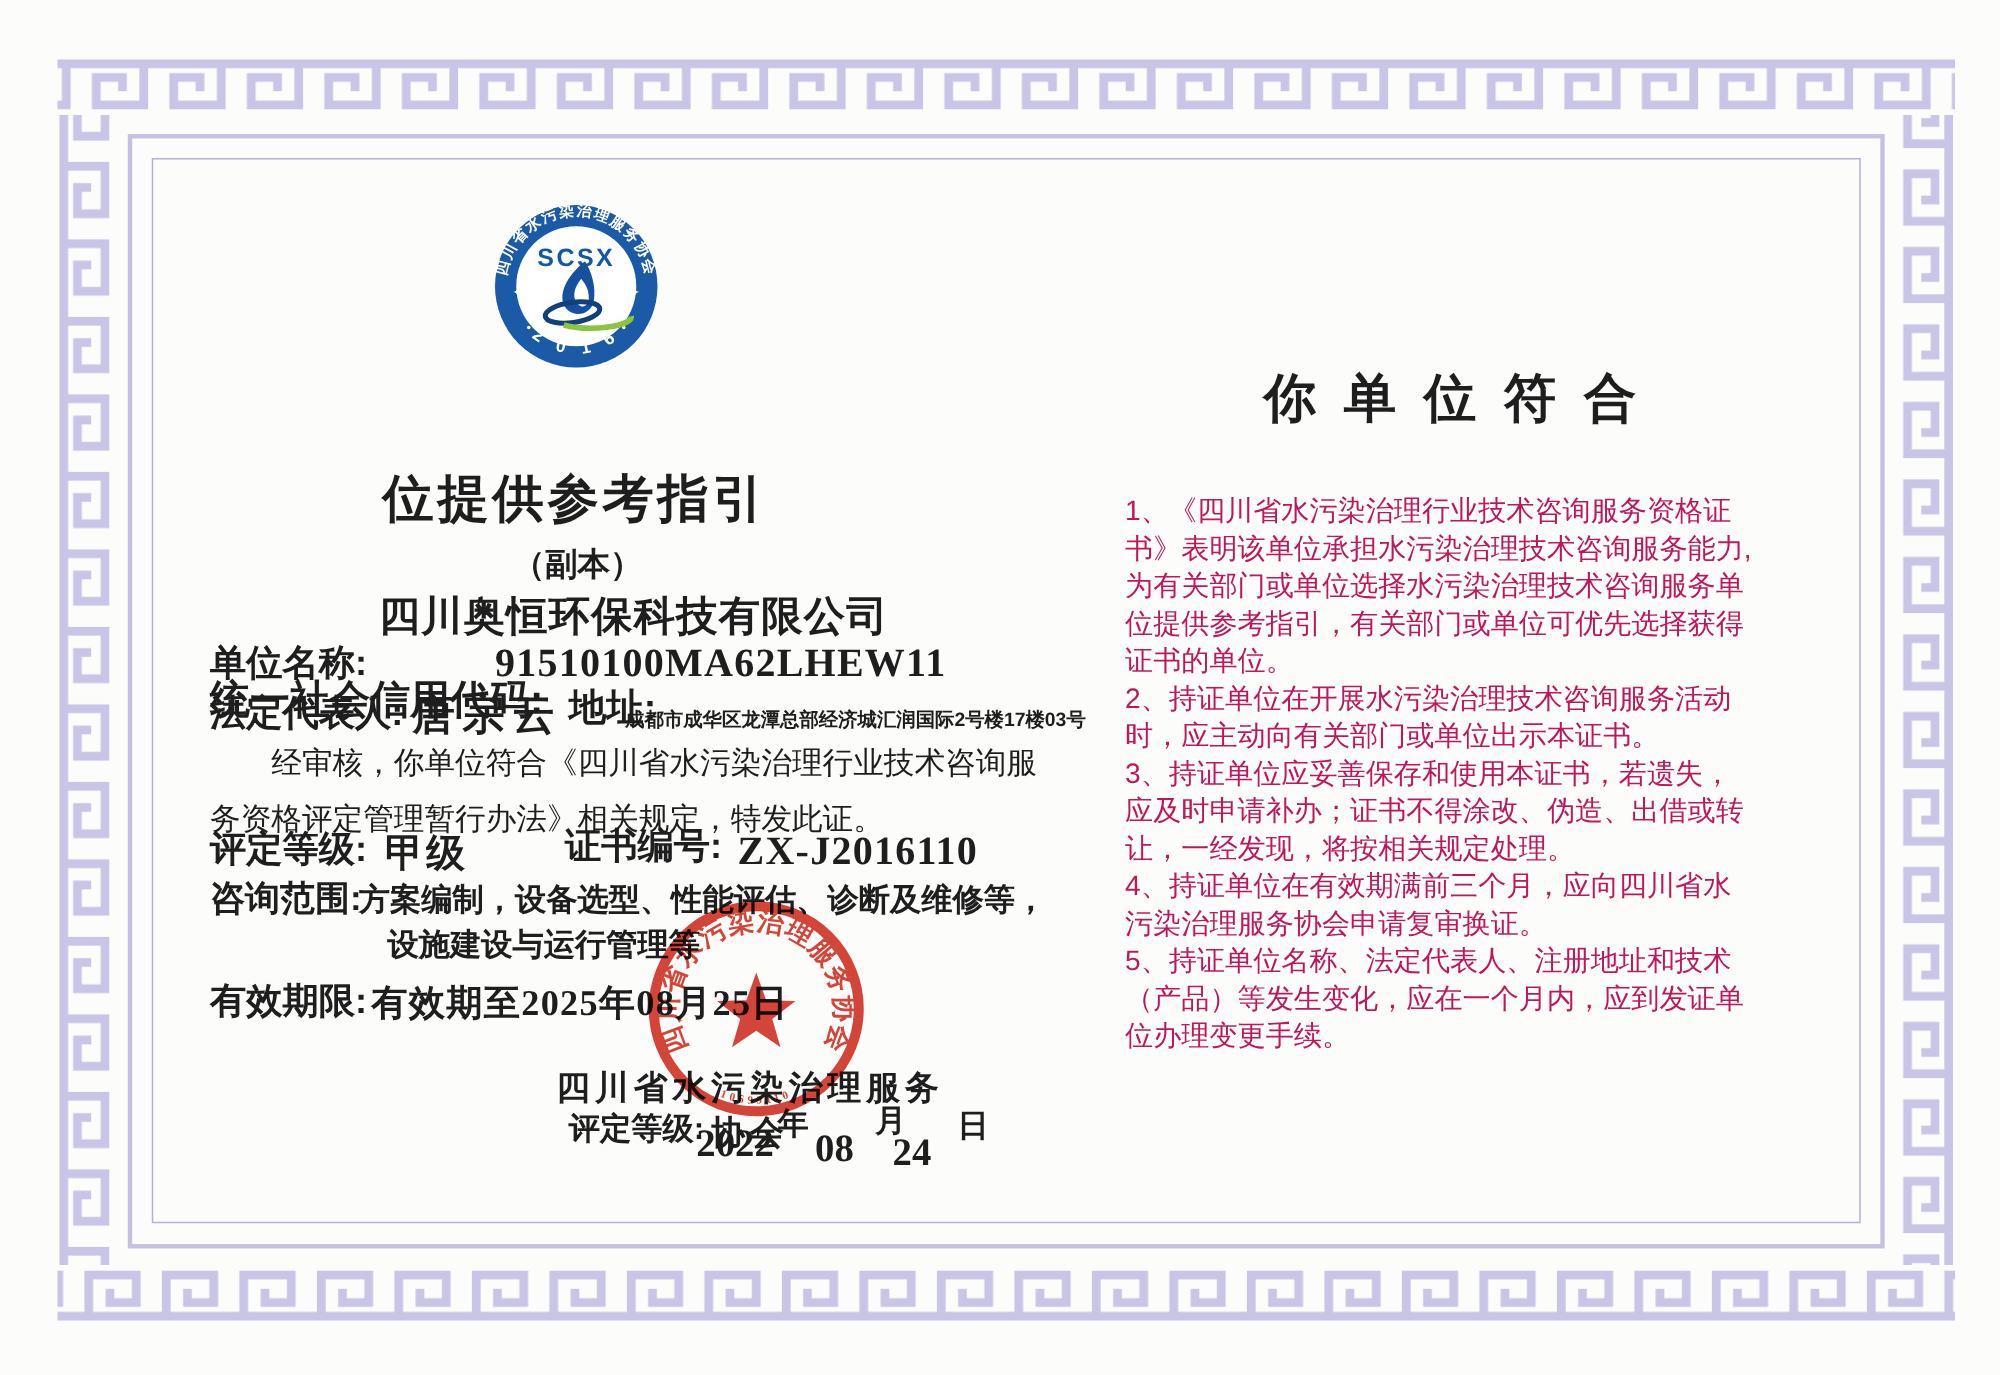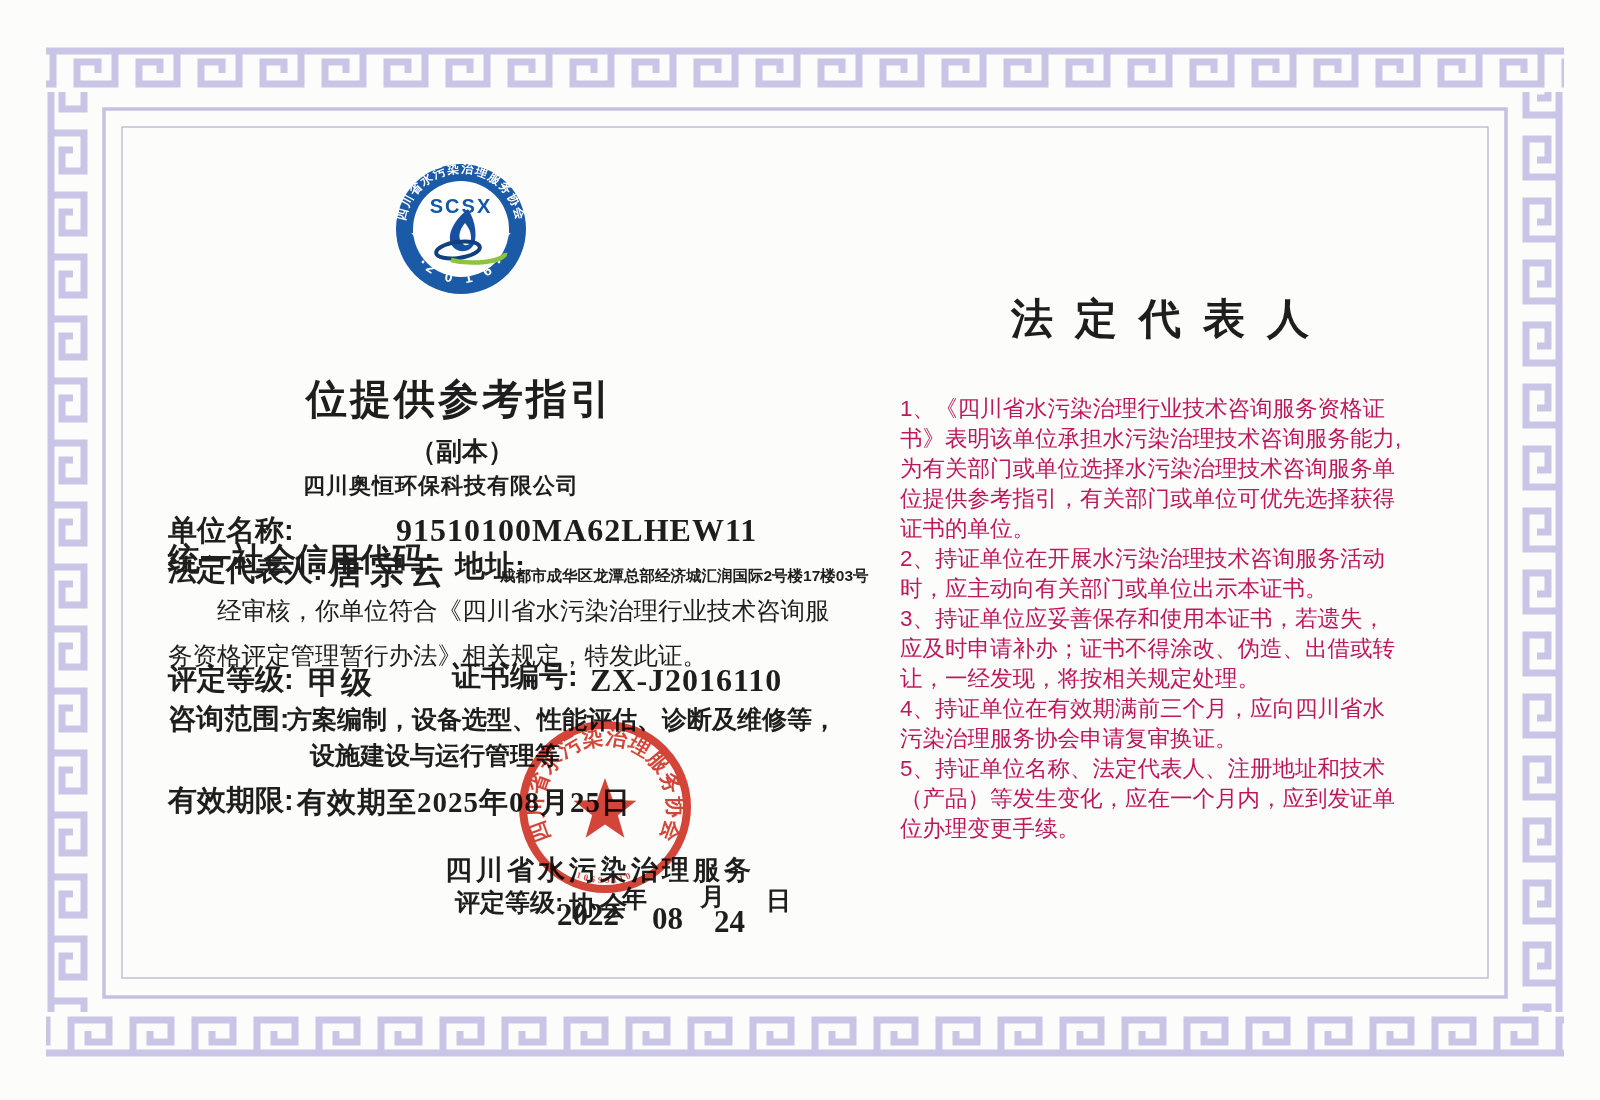--- a/index.html
+++ b/index.html
@@ -70,21 +70,21 @@
     <path d="M75,48 C60,60 52,76 60,86 C68,94 80,90 82,80 C84,68 80,56 75,48 Z" fill="#17509e"></path>
     <path d="M72,62 C66,69 64,78 70,83 C74,86 78,83 78,77 C78,70 75,66 72,62 Z" fill="#ffffff"></path>
     <ellipse cx="65" cy="89" rx="22" ry="8" fill="none" stroke="#123f7d" stroke-width="4" transform="rotate(-8 65 89)"></ellipse>
     <path d="M58,99 A32,9 0 0 0 112,92" fill="none" stroke="#8bc43f" stroke-width="4.5"></path>
   </svg>
 
   <div class="abs serifb center" style="left:140px;top:372px;width:640px;font-size:41px;letter-spacing:3px;">位提供参考指引</div>
   <div class="abs sans center" style="left:362px;top:434px;width:200px;font-size:26px;">（副本）</div>
 
   <div class="abs sans" style="left:168px;top:468px;font-size:29px;margin-top:43px;">单位名称:</div>
-  <div class="abs sans" style="left:303px;top:471px;font-size:22px;letter-spacing:1px;text-align:right;">四川奥恒环保科技有限公司</div>
+  <div class="abs sans" style="left:303px;top:471px;font-size:33px;letter-spacing:1px;text-align:right;">四川奥恒环保科技有限公司</div>
 
   <div class="abs sans" style="left:168px;top:538px;font-size:32px;">统一社会信用代码:</div>
   <div class="abs serifb" style="left:396px;top:512px;font-size:32px;letter-spacing:1px;">91510100MA62LHEW11</div>
 
   <div class="abs sans" style="left:168px;top:551px;font-size:29px;">法定代表人:</div>
   <div class="abs serifb" style="left:330px;top:549px;font-size:34px;letter-spacing:6px;">唐宗云</div>
   <div class="abs sans" style="left:455px;top:546px;font-size:30px;">地址:</div>
   <div class="abs sans" style="left:500px;top:566px;width:370px;font-size:15.5px;">成都市成华区龙潭总部经济城汇润国际2号楼17楼03号</div>
 
   <div class="abs pre" style="left:168px;top:588px;width:600px;font-size:24.5px;line-height:45px;text-indent:2em;">经审核，你单位符合《四川省水污染治理行业技术咨询服
@@ -119,21 +119,21 @@
     <circle cx="100" cy="100" r="82" class="seal-stroke"></circle>
     <text class="seal-text" font-size="21" letter-spacing="1">
       <textPath href="#sealTopArc" startOffset="50%" text-anchor="middle">四川省水污染治理服务协会</textPath>
     </text>
     <text class="seal-text" font-size="9" letter-spacing="3">
       <textPath href="#sealBotArc" startOffset="50%" text-anchor="middle">0106991108</textPath>
     </text>
     <polygon points="100,71 107.9,93.1 131.4,93.8 112.8,108.2 119.4,130.7 100,117.5 80.6,130.7 87.2,108.2 68.6,93.8 92.1,93.1" fill="#d02c1d"></polygon>
   </svg>
 
-  <div class="abs serifb center" style="left:889px;top:291px;width:542px;font-size:42px;letter-spacing:22px;text-indent:22px;">法定代表人</div>
+  <div class="abs serifb center" style="left:889px;top:291px;width:542px;font-size:42px;letter-spacing:22px;text-indent:22px;">你单位符合</div>
 
   <div class="abs" style="left:900px;top:394px;width:560px;">
     <div class="instr pre">1、《四川省水污染治理行业技术咨询服务资格证
 书》表明该单位承担水污染治理技术咨询服务能力,
 为有关部门或单位选择水污染治理技术咨询服务单
 位提供参考指引，有关部门或单位可优先选择获得
 证书的单位。</div>
     <div class="instr pre">2、持证单位在开展水污染治理技术咨询服务活动
 时，应主动向有关部门或单位出示本证书。</div>
     <div class="instr pre">3、持证单位应妥善保存和使用本证书，若遗失，

